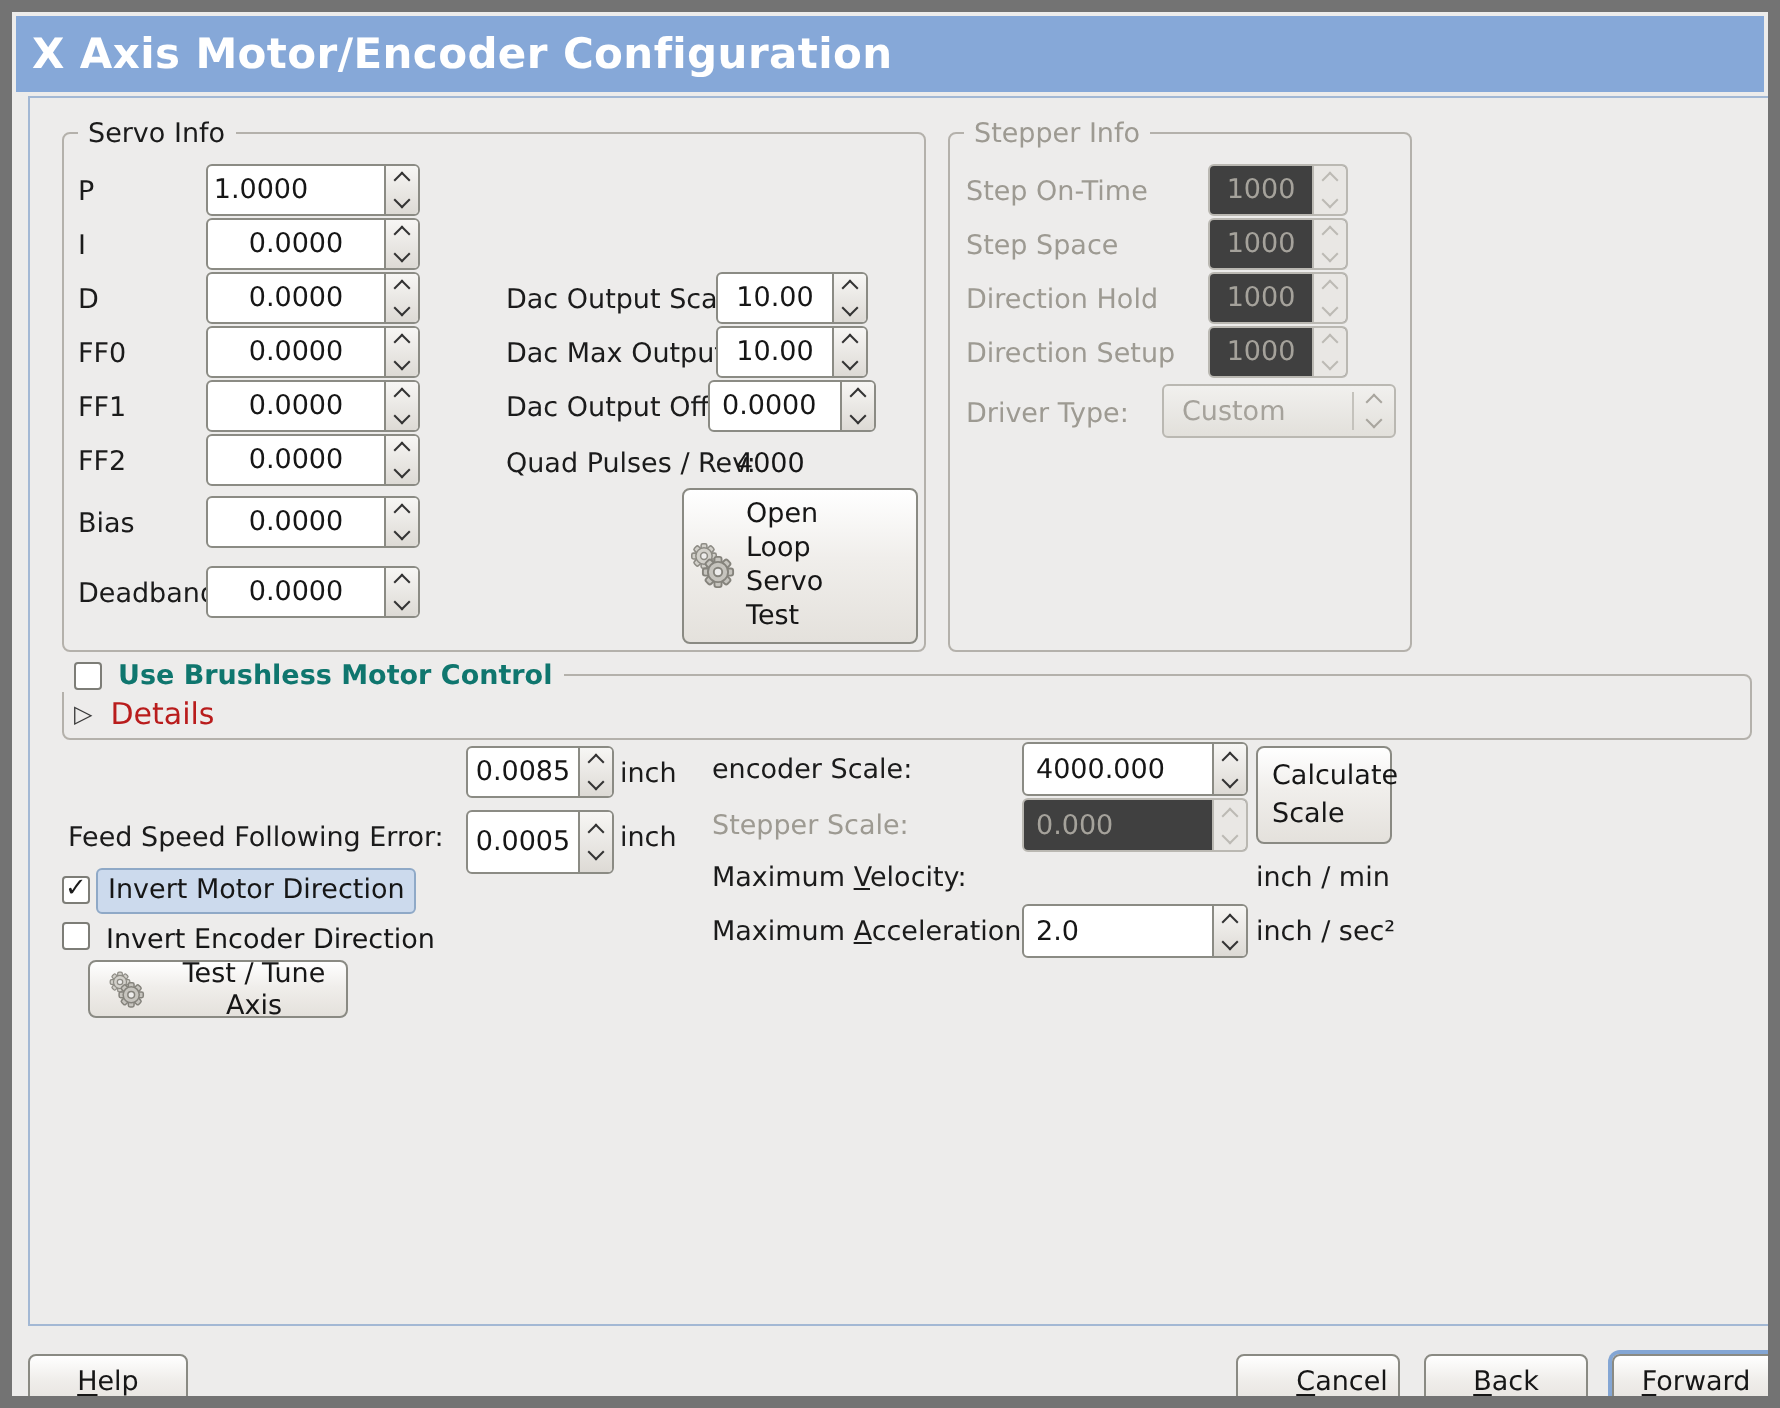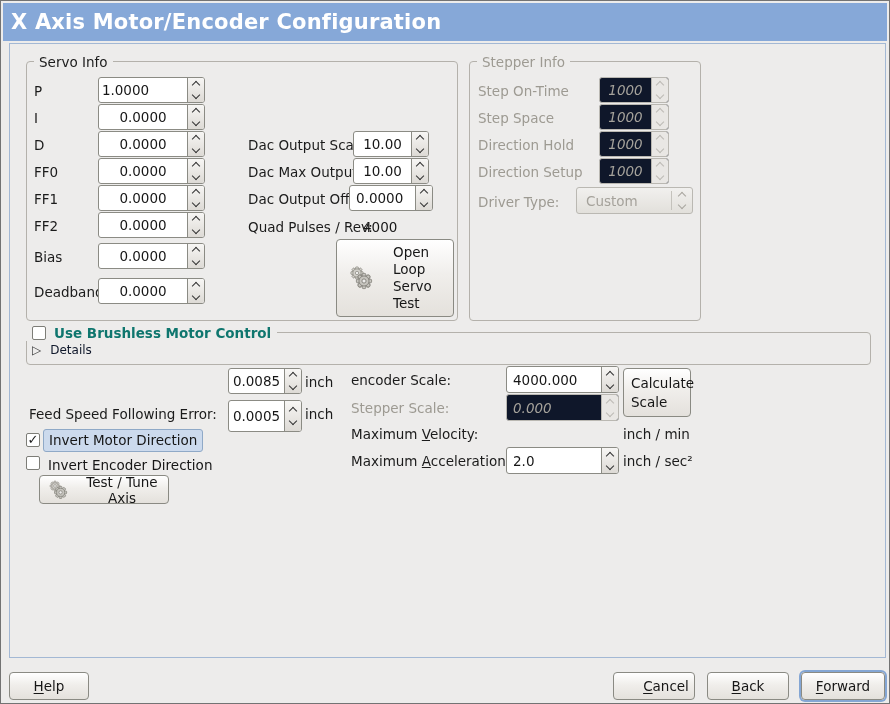--- a/index.html
+++ b/index.html
@@ -1,63 +1,63 @@
 <!DOCTYPE html>
 <html><head>
 <meta charset="utf-8">
 <style>
   html,body{margin:0;padding:0;background:#fff;font-family:"DejaVu Sans","Liberation Sans",sans-serif;}
-  .win{position:relative;width:890px;height:704px;background:#edeceb;border:1px solid #737373;box-sizing:border-box;overflow:hidden;}
+  .win{position:relative;width:890px;height:704px;background:#edeceb;border:6px solid #737373;box-sizing:border-box;overflow:hidden;}
   .titlebar{position:absolute;left:2px;top:2px;right:2px;height:38px;background:#86a8d8;display:flex;align-items:center;}
   .title{color:#ffffff;font-size:21px;font-weight:bold;padding-left:8px;letter-spacing:0.2px;}
   .content-frame{position:absolute;left:8px;top:42px;width:875px;height:613px;border:1px solid #a3b8d4;}
   .frame{position:absolute;border:1px solid #b4b1ab;border-radius:4px;}
   .legend{position:absolute;background:#edeceb;padding:0 5px;font-size:13.5px;color:#1b1b1b;white-space:nowrap;}
   .legend.dis-t{color:#9d9a92;}
   .lbl{position:absolute;font-size:13.5px;color:#1b1b1b;white-space:nowrap;}
   .lbl.dis-t{color:#9d9a92;}
   .unit{position:absolute;font-size:13.5px;color:#1b1b1b;white-space:nowrap;}
   
   .spin{position:absolute;display:flex;align-items:stretch;background:#ffffff;border:1px solid #8b8b84;border-radius:3px;box-sizing:border-box;overflow:hidden;}
   .spin .v{flex:1;display:flex;align-items:center;font-size:13.5px;color:#161616;}
   .spin .v.c{justify-content:center;}
   .spin .v.l{justify-content:flex-start;padding-left:6px;}
   .spin .btns{width:16px;border-left:1px solid #8b8b84;background:linear-gradient(#f7f6f4,#dddad5);display:flex;flex-direction:column;align-items:center;justify-content:center;gap:4px;}
   .chu,.chd{width:5px;height:5px;display:block;}
   .chu{border-left:1.6px solid #333;border-top:1.6px solid #333;transform:rotate(45deg);}
   .chd{border-right:1.6px solid #333;border-bottom:1.6px solid #333;transform:rotate(45deg);}
-  .spin.dis{background:#0f172a;border-color:#bab8b2;font-style:italic;}
+  .spin.dis{background:#404040;border-color:#bab8b2;}
   .spin.dis .v{color:#a5a29b;}
   .spin.dis .btns{background:#e9e7e4;border-left-color:#bab8b2;}
   .spin.dis .chu{border-color:#bcbab4;}
   .spin.dis .chd{border-color:#bcbab4;}
   
   .combo{position:absolute;display:flex;align-items:center;border:1px solid #bab8b2;border-radius:3px;background:linear-gradient(#f1f0ee,#e2e0db);box-sizing:border-box;}
   .combo .cv{flex:1;padding-left:9px;font-size:13.5px;color:#a5a29b;}
   .combo .csep{width:1px;align-self:stretch;margin:3px 0;background:#c4c2bc;}
   .combo .cch{width:20px;display:flex;flex-direction:column;align-items:center;justify-content:center;gap:3px;}
   .combo .chu,.combo .chd{border-color:#a8a59e;}
   
   .btn{position:absolute;display:flex;align-items:center;justify-content:center;background:linear-gradient(#ffffff,#f0eeeb 45%,#e4e1dc);border:1px solid #8a8a83;border-radius:4px;font-size:13.5px;color:#161616;box-sizing:border-box;font-family:inherit;cursor:default;padding:0;}
   .btn.focus{box-shadow:0 0 0 2px #84a6d4;}
   .btn u{text-underline-offset:2px;}
-  .openloop{justify-content:flex-start;padding-left:10px;gap:16px;}
+  .openloop{justify-content:flex-start;gap:1px;}
   .ol-lines{display:flex;flex-direction:column;align-items:flex-start;line-height:17px;text-align:left;}
   .calcbtn{flex-direction:column;align-items:flex-start;padding-left:7px;line-height:19px;}
   .ttbtn{justify-content:flex-start;padding-left:7px;gap:5px;}
   
   .cb{position:absolute;width:14px;height:14px;background:#ffffff;border:1px solid #7d7d77;border-radius:2px;box-sizing:border-box;display:flex;align-items:center;justify-content:center;}
   .cb .mark{font-size:13px;font-weight:bold;color:#1a1a1a;line-height:1;margin-top:-1px;}
   .cb-label{position:absolute;font-size:13.5px;color:#161616;white-space:nowrap;}
   .cb-label.hl{background:#ccdaed;border:1px solid #8fa9c7;border-radius:3px;padding:2px 5px 3px;}
   .legendbox{position:absolute;display:flex;align-items:center;gap:8px;background:#edeceb;padding:0 6px;}
   .blabel{font-size:13.5px;font-weight:bold;color:#0f766e;white-space:nowrap;}
   .details{position:absolute;display:flex;align-items:center;gap:9px;}
   .tri{font-size:12px;color:#3a3a3a;line-height:1;}
-  .dlabel{font-size:12px;color:#0f172a;}
+  .dlabel{font-size:15px;color:#b91c1c;}
   .static-val{position:absolute;font-size:13.5px;color:#161616;}
   .gears{flex:0 0 auto;}
 </style>
 </head>
 <body>
 
 <div class="win">
   <div class="titlebar">
     <span class="title">X Axis Motor/Encoder Configuration</span>
   </div>

